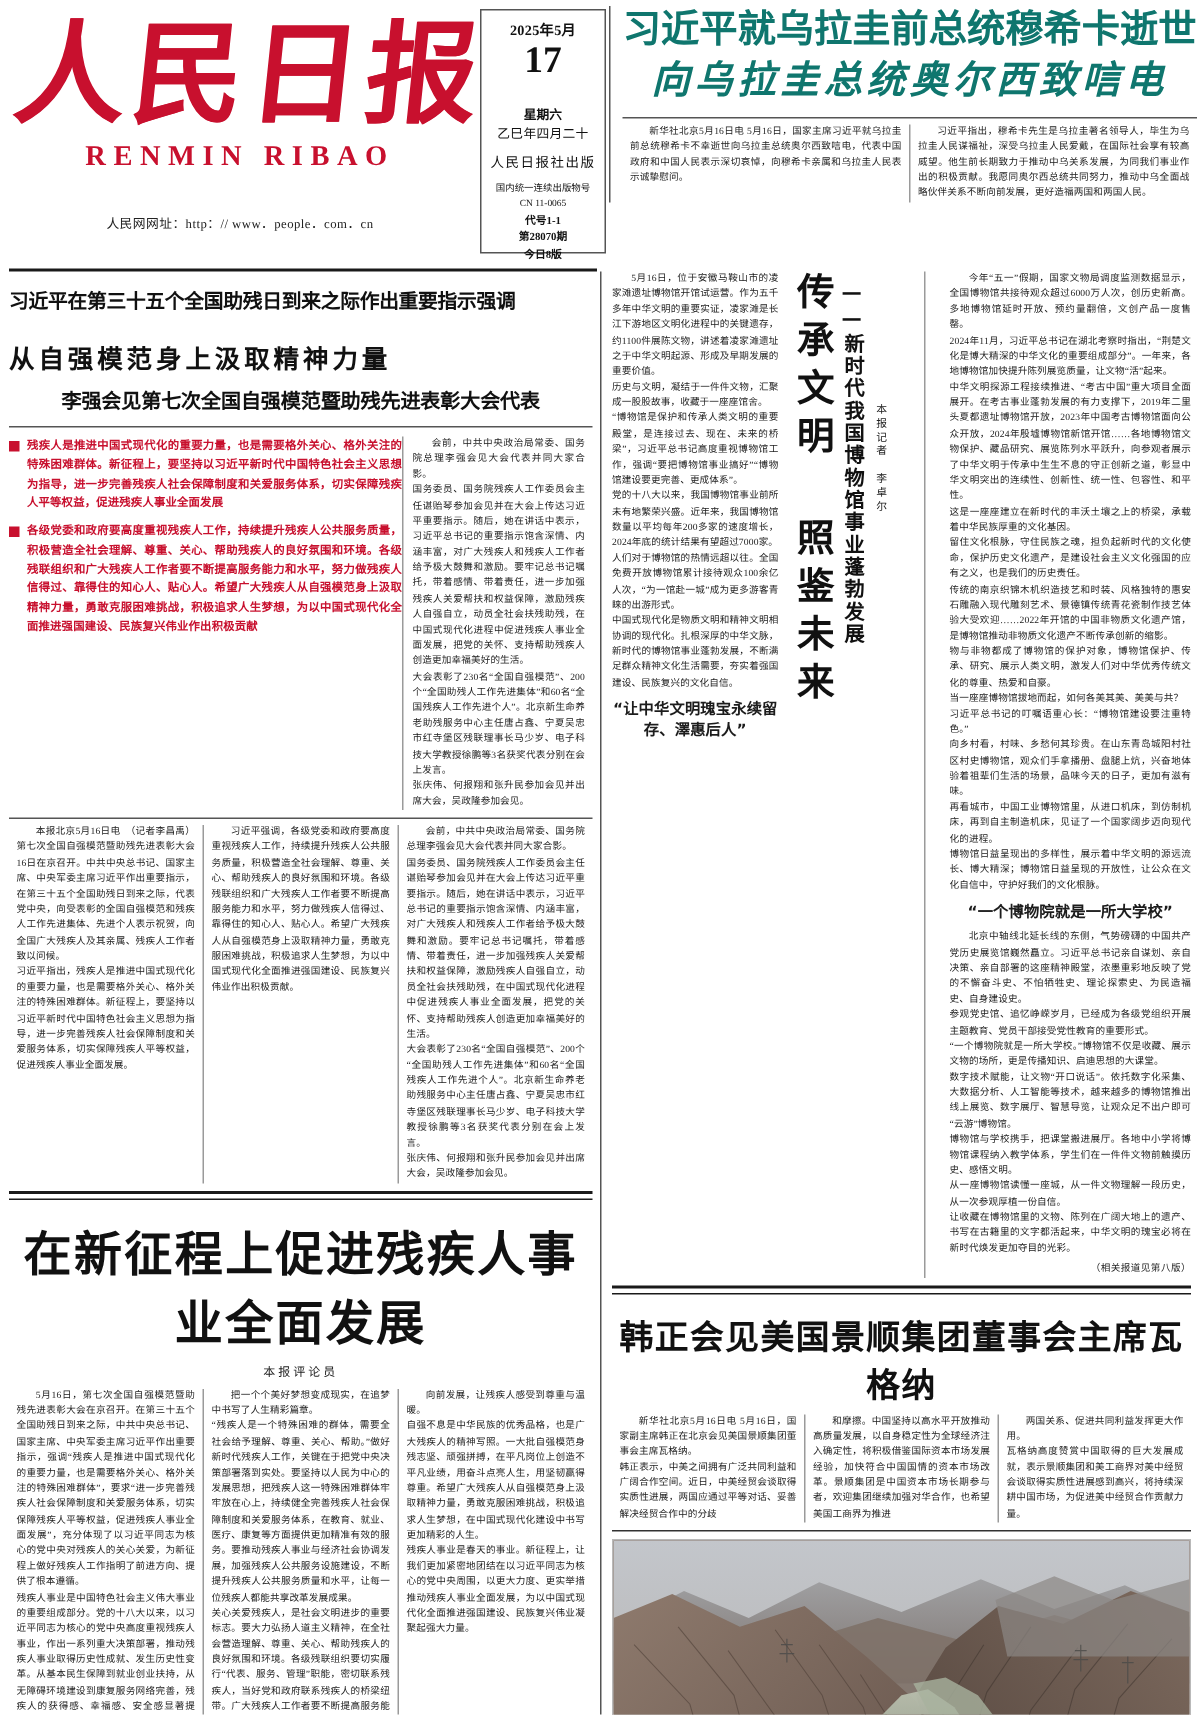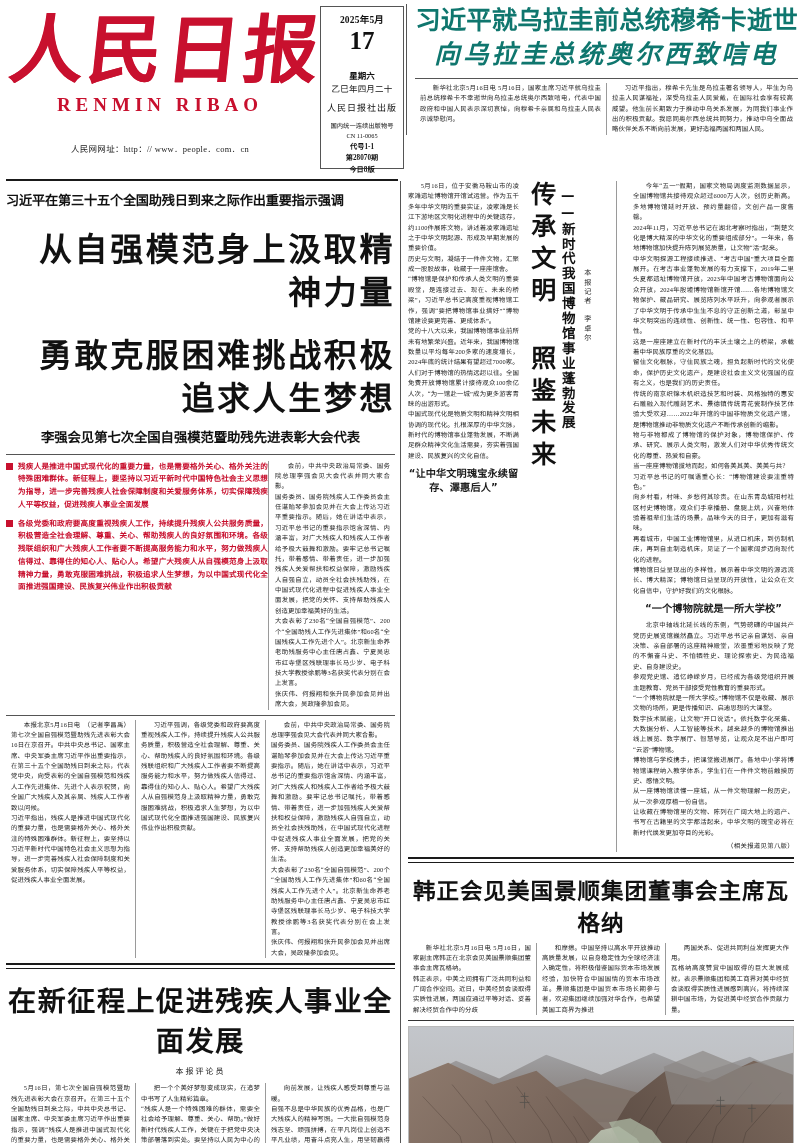--- a/index.html
+++ b/index.html
@@ -74,41 +74,41 @@
   }
   .body-cn p{margin:0 0 0;text-indent:2em;}
 
   
   .kicker{
     font-family:"DejaVu Sans","Liberation Sans",sans-serif;
     font-size:13.2px;font-weight:700;text-align:left;margin:9px 0 3px;letter-spacing:-0.2px;
   }
   .mainhead{
     font-family:"DejaVu Sans","Liberation Sans",sans-serif;
-    font-size:33px;font-weight:700;text-align:right;line-height:1.3;letter-spacing:2.6px;margin-top:20px;
+    font-size:17px;font-weight:700;text-align:left;line-height:1.3;letter-spacing:2.6px;margin-top:20px;
   }
   .subhead{
     font-family:"DejaVu Sans","Liberation Sans",sans-serif;
     font-size:13.4px;font-weight:600;text-align:center;margin-top:5px;letter-spacing:-0.1px;
   }
   .bullet{display:flex;margin-bottom:6px;}
   .bullet .sq{
     width:7px;height:7px;background:#c8102e;flex:0 0 7px;margin-top:2.5px;margin-right:5px;
   }
   .bullet .bt{
     font-size:7.6px;line-height:1.68;color:#c8102e;font-weight:700;text-align:justify;
     font-family:"Liberation Serif","DejaVu Serif",serif;letter-spacing:.1px;
   }
 
   
   .sec-head{
     font-family:"DejaVu Sans","Liberation Sans",sans-serif;
     font-weight:700;text-align:center;
   }
-  .sec-head.h-xl{font-size:28px;letter-spacing:1.6px;margin:10px 0 6px;}
+  .sec-head.h-xl{font-size:32px;letter-spacing:1.6px;margin:10px 0 6px;}
   .byline{
     font-size:8px;text-align:center;margin:2px 0 7px;letter-spacing:2px;color:#222;
     font-family:"Liberation Serif","DejaVu Serif",serif;
   }
   .vtitle{
     writing-mode:vertical-rl;text-orientation:upright;
     font-family:"DejaVu Sans","Liberation Sans",sans-serif;
     font-weight:700;font-size:25px;letter-spacing:7px;line-height:1.15;
     margin-left:2px;
   }
@@ -179,21 +179,20 @@
 
   <div class="rule-thick" style="width:392px;"></div>
 
   <div style="display:flex;align-items:flex-start;">
 
     <div style="width:394px;box-sizing:border-box;padding-right:5px;">
 
       <div>
         <div class="kicker">习近平在第三十五个全国助残日到来之际作出重要指示强调</div>
         <div class="mainhead">从自强模范身上汲取精神力量</div>
-        <div class="mainhead r2">勇敢克服困难挑战积极追求人生梦想</div>
         <div class="subhead">李强会见第七次全国自强模范暨助残先进表彰大会代表</div>
 
         <div class="rule-thin" style="margin-top:8px;"></div>
 
         <div style="display:flex;margin-top:6px;">
           <div style="width:262px;">
             <div class="bullet">
               <div class="sq"></div>
               <div class="bt">残疾人是推进中国式现代化的重要力量，也是需要格外关心、格外关注的特殊困难群体。新征程上，要坚持以习近平新时代中国特色社会主义思想为指导，进一步完善残疾人社会保障制度和关爱服务体系，切实保障残疾人平等权益，促进残疾人事业全面发展</div>
             </div>

